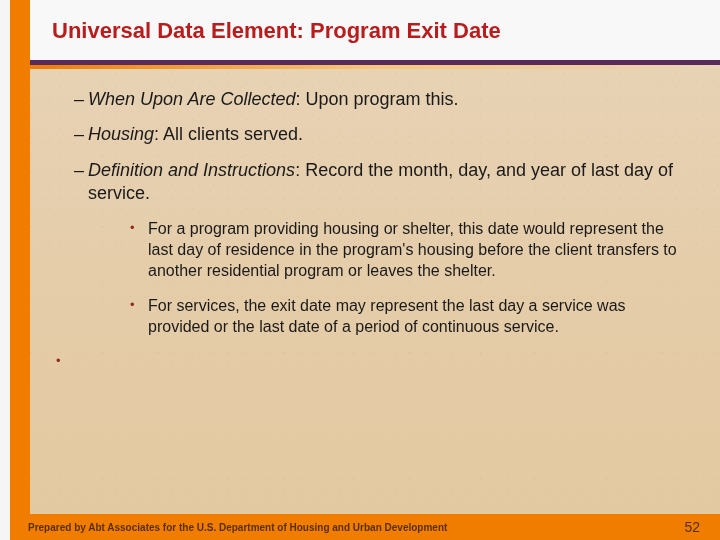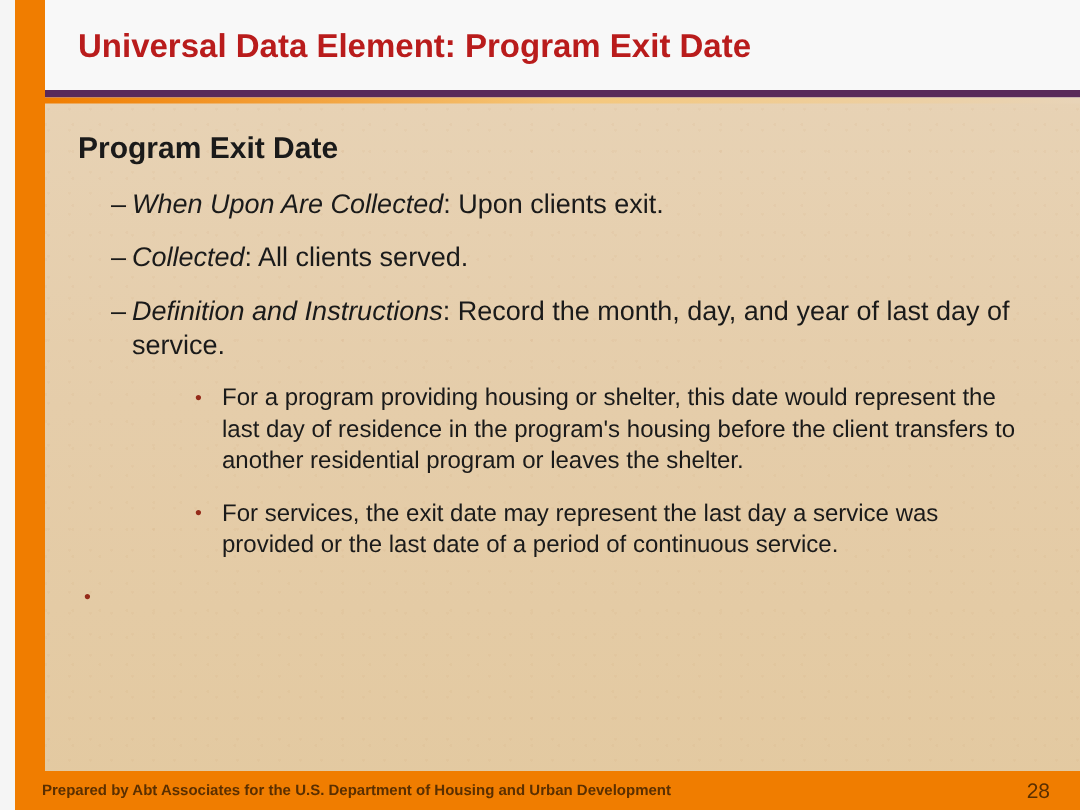--- a/index.html
+++ b/index.html
@@ -130,30 +130,29 @@
 
 <div class="texture"></div>
 <div class="left-white-bar"></div>
 <div class="left-orange-bar"></div>
 <div class="header-band"></div>
 <div class="page-title">Universal Data Element: Program Exit Date</div>
 <div class="purple-rule"></div>
 <div class="gradient-rule"></div>
 
 <div class="content">
-  <div class="section-title">Program Exit Date</div>
 
   <div class="dash-item">
     <div class="dash">–</div>
-    <div class="dash-body"><span class="label">When Upon Are Collected</span><span>: Upon clients exit.</span></div>
+    <div class="dash-body"><span class="label">When Upon Are Collected</span><span>: Upon program this.</span></div>
   </div>
 
   <div class="dash-item">
     <div class="dash">–</div>
-    <div class="dash-body"><span class="label">Collected</span><span>:  All clients served.</span></div>
+    <div class="dash-body"><span class="label">Housing</span><span>:  All clients served.</span></div>
   </div>
 
   <div class="dash-item">
     <div class="dash">–</div>
     <div class="dash-body"><span class="label">Definition and Instructions</span><span>: Record the month, day, and year of last day of service.</span></div>
   </div>
 
   <div class="sub-bullets">
     <div class="sub-bullet">
       <div class="sub-dot">•</div>
@@ -165,14 +164,14 @@
     </div>
   </div>
 
   <div class="response-row">
     <div class="resp-dot">•</div>
   </div>
 </div>
 
 <div class="footer">
   <div class="footer-text">Prepared by Abt Associates for the U.S. Department of Housing and Urban Development</div>
-  <div class="page-number">28</div>
+  <div class="page-number">52</div>
 </div>
 
 </body></html>

